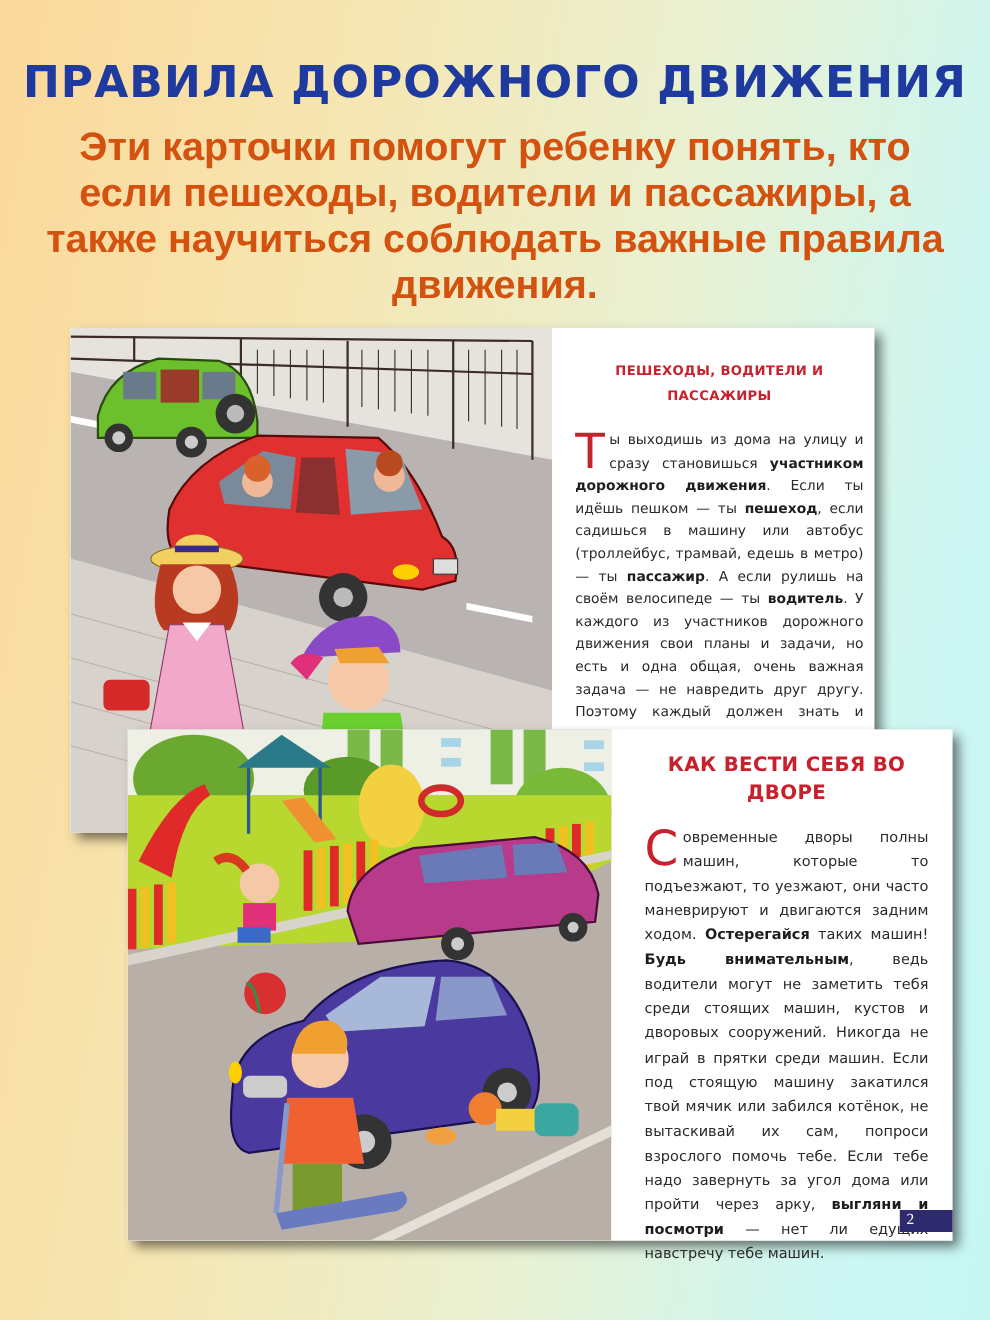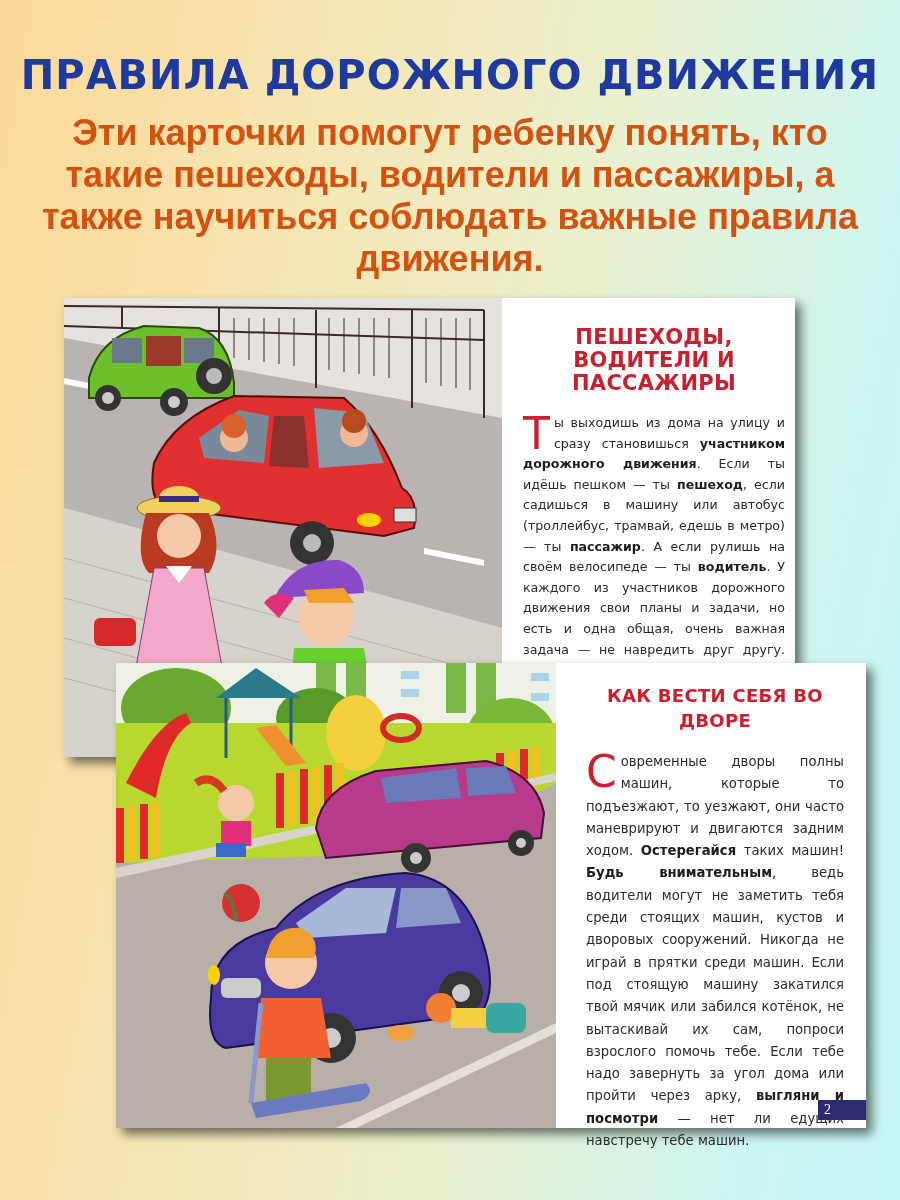--- a/index.html
+++ b/index.html
@@ -26,21 +26,21 @@
   .card.bottom { left:116px; top:663px; width:750px; height:465px; }
   .card .pic { position:absolute; left:0; top:0; height:100%; overflow:hidden; }
   .card.top .pic { width:438px; }
   .card.bottom .pic { width:440px; }
   .card .text { position:absolute; top:0; height:100%; box-sizing:border-box; }
   .card.top .text { left:447px; width:284px; padding:28px 10px 0 12px; }
   .card.bottom .text { left:440px; width:310px; padding:20px 22px 0 30px; }
   .card h2 {
     margin:0 0 18px 0; text-align:center; color:#c8202c;
     font-family:"DejaVu Sans", sans-serif; font-weight:bold;
-    font-size:21px; line-height:23px; letter-spacing:0.3px;
+    font-size:12px; line-height:23px; letter-spacing:0.3px;
   }
   .card.bottom h2 { font-size:18px; line-height:25px; }
   .card p {
     margin:0; font-family:"DejaVu Sans", sans-serif; color:#2a2a2a;
     font-size:12.6px; line-height:20.6px; text-align:justify;
   }
   .card.bottom p { font-size:13.2px; line-height:22.3px; }
   .card p b { font-weight:bold; color:#1d1d1d; }
   .dropcap {
     float:left; color:#c8202c; font-family:"DejaVu Sans", sans-serif;
@@ -49,21 +49,21 @@
   .page-num {
     position:absolute; right:0; bottom:8px; width:48px; height:20px;
     background:#2e2a6e; color:#fff; font-family:"Liberation Serif", serif;
     font-size:14px; line-height:20px; padding-left:6px; box-sizing:border-box;
   }
 </style>
 </head>
 <body>
 
 <h1 class="title">ПРАВИЛА ДОРОЖНОГО ДВИЖЕНИЯ</h1>
-<p class="subtitle">Эти карточки помогут ребенку понять, кто такие пешеходы, водители и пассажиры, а также научиться соблюдать важные правила движения.</p>
+<p class="subtitle">Эти карточки помогут ребенку понять, кто если пешеходы, водители и пассажиры, а также научиться соблюдать важные правила движения.</p>
 
 <div class="card top">
   <div class="pic">
     <svg width="438" height="459" viewBox="0 0 438 459">
 
       <rect x="0" y="0" width="438" height="459" fill="#d9d6d2"></rect>
       <polygon points="0,0 438,0 438,120 0,40" fill="#e6e3df"></polygon>
 
       <polygon points="0,40 438,120 438,330 0,210" fill="#b9b4b2"></polygon>
       <polygon points="0,80 40,88 40,94 0,86" fill="#fff"></polygon>

